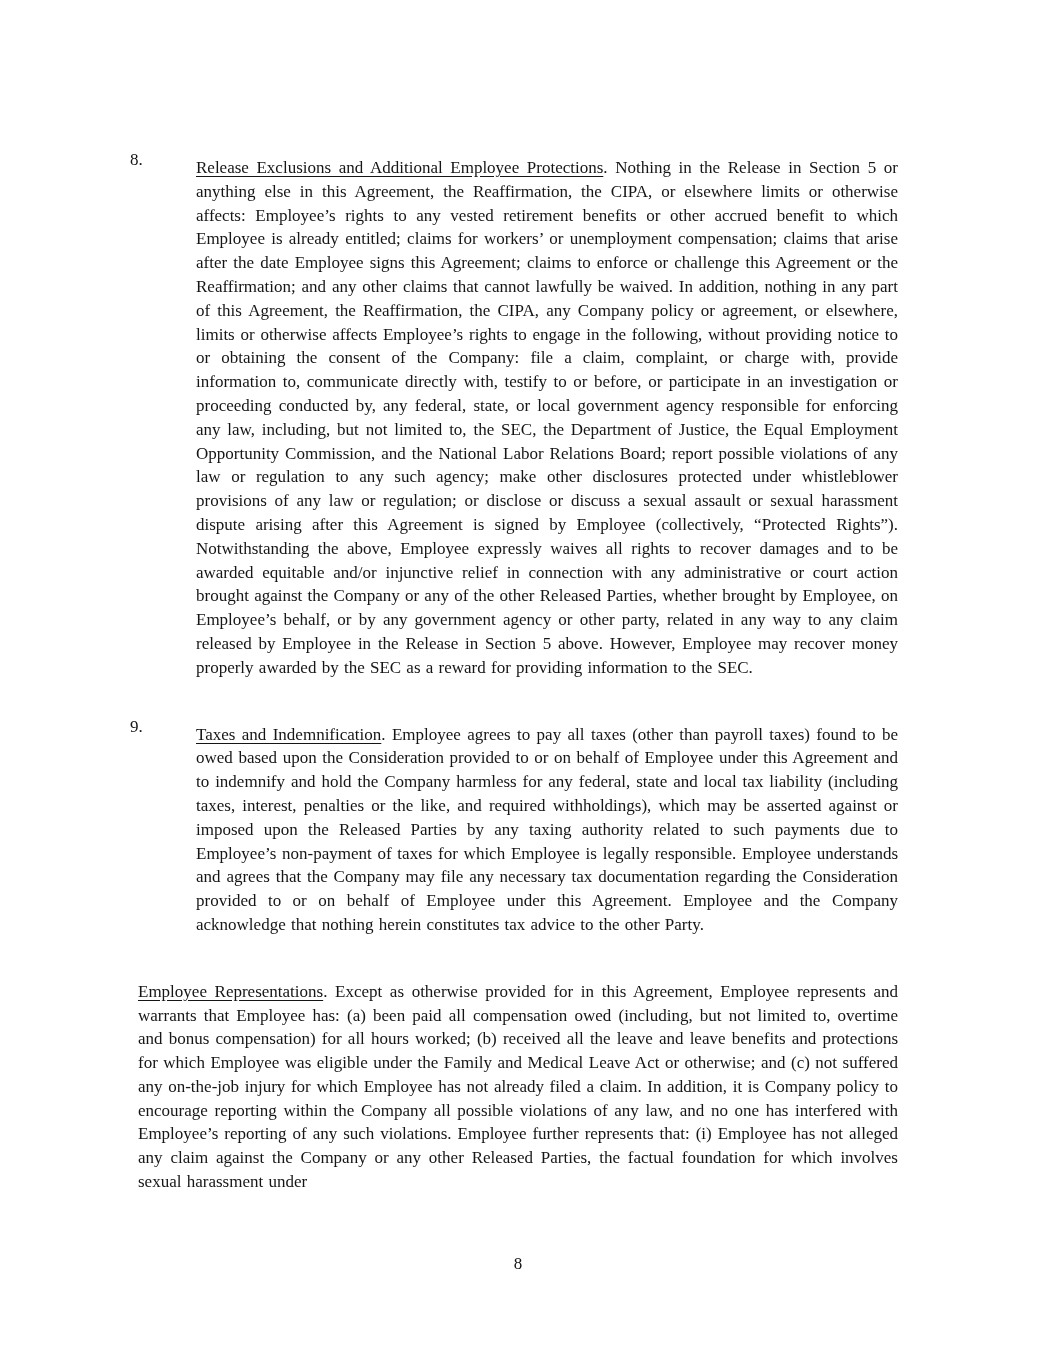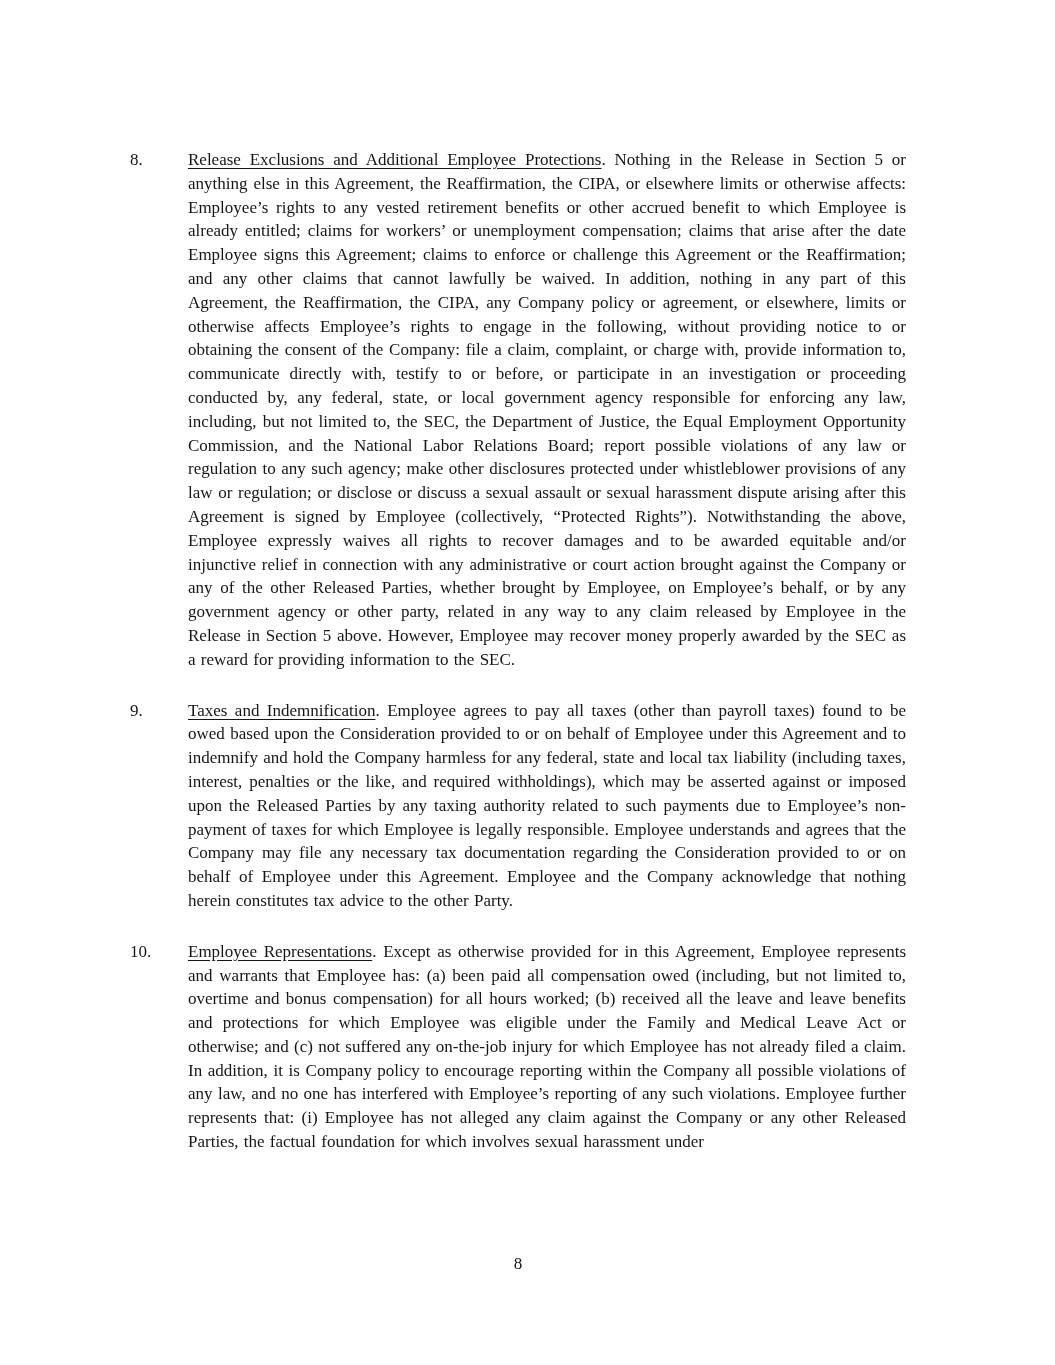--- a/index.html
+++ b/index.html
@@ -26,21 +26,21 @@
     display: flex;
     margin-bottom: 27px;
   }
   .num {
     width: 58px;
     flex-shrink: 0;
     font-size: 17px;
     line-height: 23.8px;
   }
   p.text {
-    margin: 0;
+    margin: 8px;
     flex: 1;
     text-align: justify;
     font-size: 17px;
     line-height: 23.8px;
     word-spacing: 1px;
   }
   .heading {
     text-decoration: underline;
     text-underline-offset: 3px;
   }
@@ -63,20 +63,19 @@
       <div class="num">8.</div>
       <p class="text"><span class="heading">Release Exclusions and Additional Employee Protections</span><span>. </span><span>Nothing in the Release in Section 5 or anything else in this Agreement, the Reaffirmation, the CIPA, or elsewhere limits or otherwise affects:  Employee’s rights to any vested retirement benefits or other accrued benefit to which Employee is already entitled; claims for workers’ or unemployment compensation; claims that arise after the date Employee signs this Agreement; claims to enforce or challenge this Agreement or the Reaffirmation; and any other claims that cannot lawfully be waived. In addition, nothing in any part of this Agreement, the Reaffirmation, the CIPA, any Company policy or agreement, or elsewhere, limits or otherwise affects Employee’s rights to engage in the following, without providing notice to or obtaining the consent of the Company: file a claim, complaint, or charge with, provide information to, communicate directly with, testify to or before, or participate in an investigation or proceeding conducted by, any federal, state, or local government agency responsible for enforcing any law, including, but not limited to, the SEC, the Department of Justice, the Equal Employment Opportunity Commission, and the National Labor Relations Board; report possible violations of any law or regulation to any such agency; make other disclosures protected under whistleblower provisions of any law or regulation; or disclose or discuss a sexual assault or sexual harassment dispute arising after this Agreement is signed by Employee (collectively, “Protected Rights”). Notwithstanding the above, Employee expressly waives all rights to recover damages and to be awarded equitable and/or injunctive relief in connection with any administrative or court action brought against the Company or any of the other Released Parties, whether brought by Employee, on Employee’s behalf, or by any government agency or other party, related in any way to any claim released by Employee in the Release in Section 5 above. However, Employee may recover money properly awarded by the SEC as a reward for providing information to the SEC.</span></p>
     </div>
 
     <div class="section">
       <div class="num">9.</div>
       <p class="text"><span class="heading">Taxes and Indemnification</span><span>. </span><span>Employee agrees to pay all taxes (other than payroll taxes) found to be owed based upon the Consideration provided to or on behalf of Employee under this Agreement and to indemnify and hold the Company harmless for any federal, state and local tax liability (including taxes, interest, penalties or the like, and required withholdings), which may be asserted against or imposed upon the Released Parties by any taxing authority related to such payments due to Employee’s non-payment of taxes for which Employee is legally responsible. Employee understands and agrees that the Company may file any necessary tax documentation regarding the Consideration provided to or on behalf of Employee under this Agreement.  Employee and the Company acknowledge that nothing herein constitutes tax advice to the other Party.</span></p>
     </div>
 
     <div class="section">
-      <div class="num">10.</div>
       <p class="text"><span class="heading">Employee Representations</span><span>. </span><span>Except as otherwise provided for in this Agreement, Employee represents and warrants that Employee has: (a) been paid all compensation owed (including, but not limited to, overtime and bonus compensation) for all hours worked; (b) received all the leave and leave benefits and protections for which Employee was eligible under the Family and Medical Leave Act or otherwise; and (c) not suffered any on-the-job injury for which Employee has not already filed a claim. In addition, it is Company policy to encourage reporting within the Company all possible violations of any law, and no one has interfered with Employee’s reporting of any such violations. Employee further represents that: (i) Employee has not alleged any claim against the Company or any other Released Parties, the factual foundation for which involves sexual harassment under</span></p>
     </div>
 
   </div>
 
   <div class="page-number">8</div>
 </div>
 
 </body></html>

